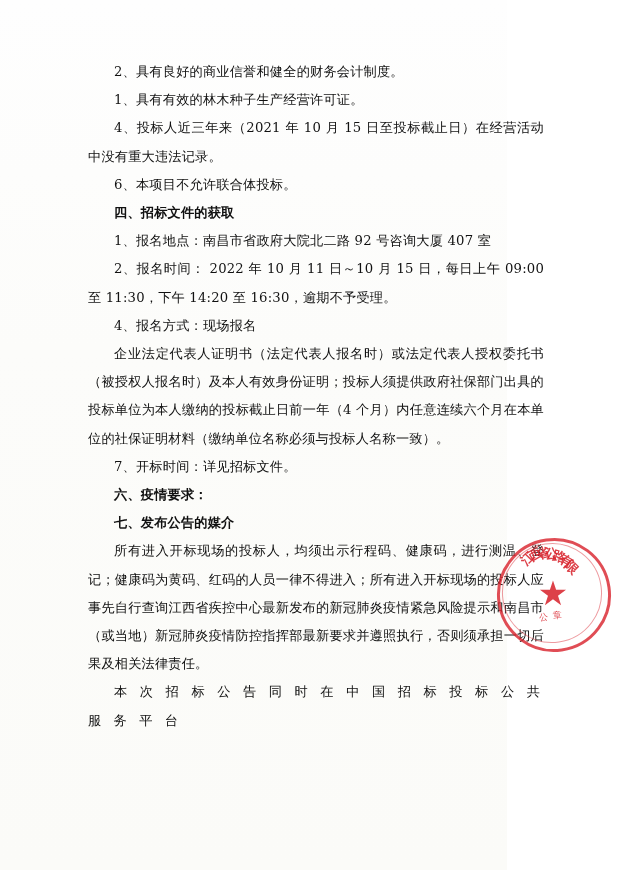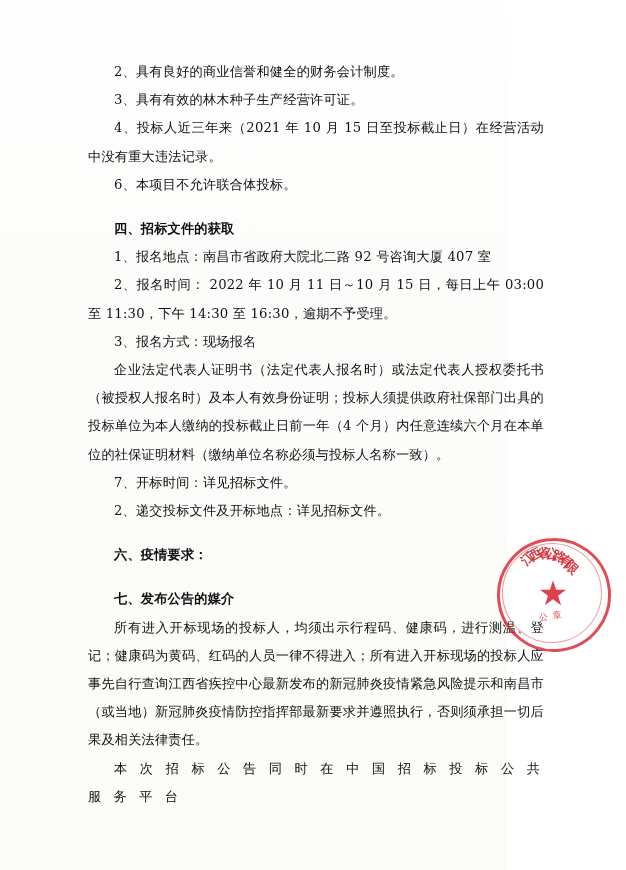--- a/index.html
+++ b/index.html
@@ -43,21 +43,20 @@
     margin: 0;
     text-align: justify;
     text-justify: inter-ideograph;
   }
   .indent {
     text-indent: 26px;
   }
   .heading {
     text-indent: 26px;
     font-weight: bold;
-    margin-top: 16px;
   }
   .spread {
     
     letter-spacing: 4.1px;
     text-indent: 26px;
   }
   
   #seal {
     position: absolute;
     left: 497px;
@@ -126,32 +125,31 @@
   }
 </style>
 </head>
 <body>
 
 <div id="page">
 
   <div id="doc-body">
 
     <p class="para indent">2、具有良好的商业信誉和健全的财务会计制度。</p>
-    <p class="para indent">3、具有有效的林木种子生产经营许可证。</p>
+    <p class="para indent">1、具有有效的林木种子生产经营许可证。</p>
     <p class="para indent">4、投标人近三年来（2021 年 10 月 15 日至投标截止日）在经营活动中没有重大违法记录。</p>
     <p class="para indent">6、本项目不允许联合体投标。</p>
 
     <p class="para heading">四、招标文件的获取</p>
     <p class="para indent">1、报名地点：南昌市省政府大院北二路 92 号咨询大厦 407 室</p>
-    <p class="para indent">2、报名时间： 2022 年 10 月 11 日～10 月 15 日，每日上午 03:00 至 11:30，下午 14:30 至 16:30，逾期不予受理。</p>
-    <p class="para indent">3、报名方式：现场报名</p>
+    <p class="para indent">2、报名时间： 2022 年 10 月 11 日～10 月 15 日，每日上午 09:00 至 11:30，下午 14:20 至 16:30，逾期不予受理。</p>
+    <p class="para indent">4、报名方式：现场报名</p>
     <p class="para indent">企业法定代表人证明书（法定代表人报名时）或法定代表人授权委托书（被授权人报名时）及本人有效身份证明；投标人须提供政府社保部门出具的投标单位为本人缴纳的投标截止日前一年（4 个月）内任意连续六个月在本单位的社保证明材料（缴纳单位名称必须与投标人名称一致）。</p>
 
     <p class="para indent">7、开标时间：详见招标文件。</p>
-    <p class="para indent">2、递交投标文件及开标地点：详见招标文件。</p>
 
     <p class="para heading">六、疫情要求：</p>
     <p class="para heading">七、发布公告的媒介</p>
 
     <p class="para indent">所有进入开标现场的投标人，均须出示行程码、健康码，进行测温、登记；健康码为黄码、红码的人员一律不得进入；所有进入开标现场的投标人应事先自行查询江西省疾控中心最新发布的新冠肺炎疫情紧急风险提示和南昌市（或当地）新冠肺炎疫情防控指挥部最新要求并遵照执行，否则须承担一切后果及相关法律责任。</p>
     <p class="para spread">本 次 招 标 公 告 同 时 在 中 国 招 标 投 标 公 共 服 务 平 台</p>
 
   </div>
 
   <div id="seal">

